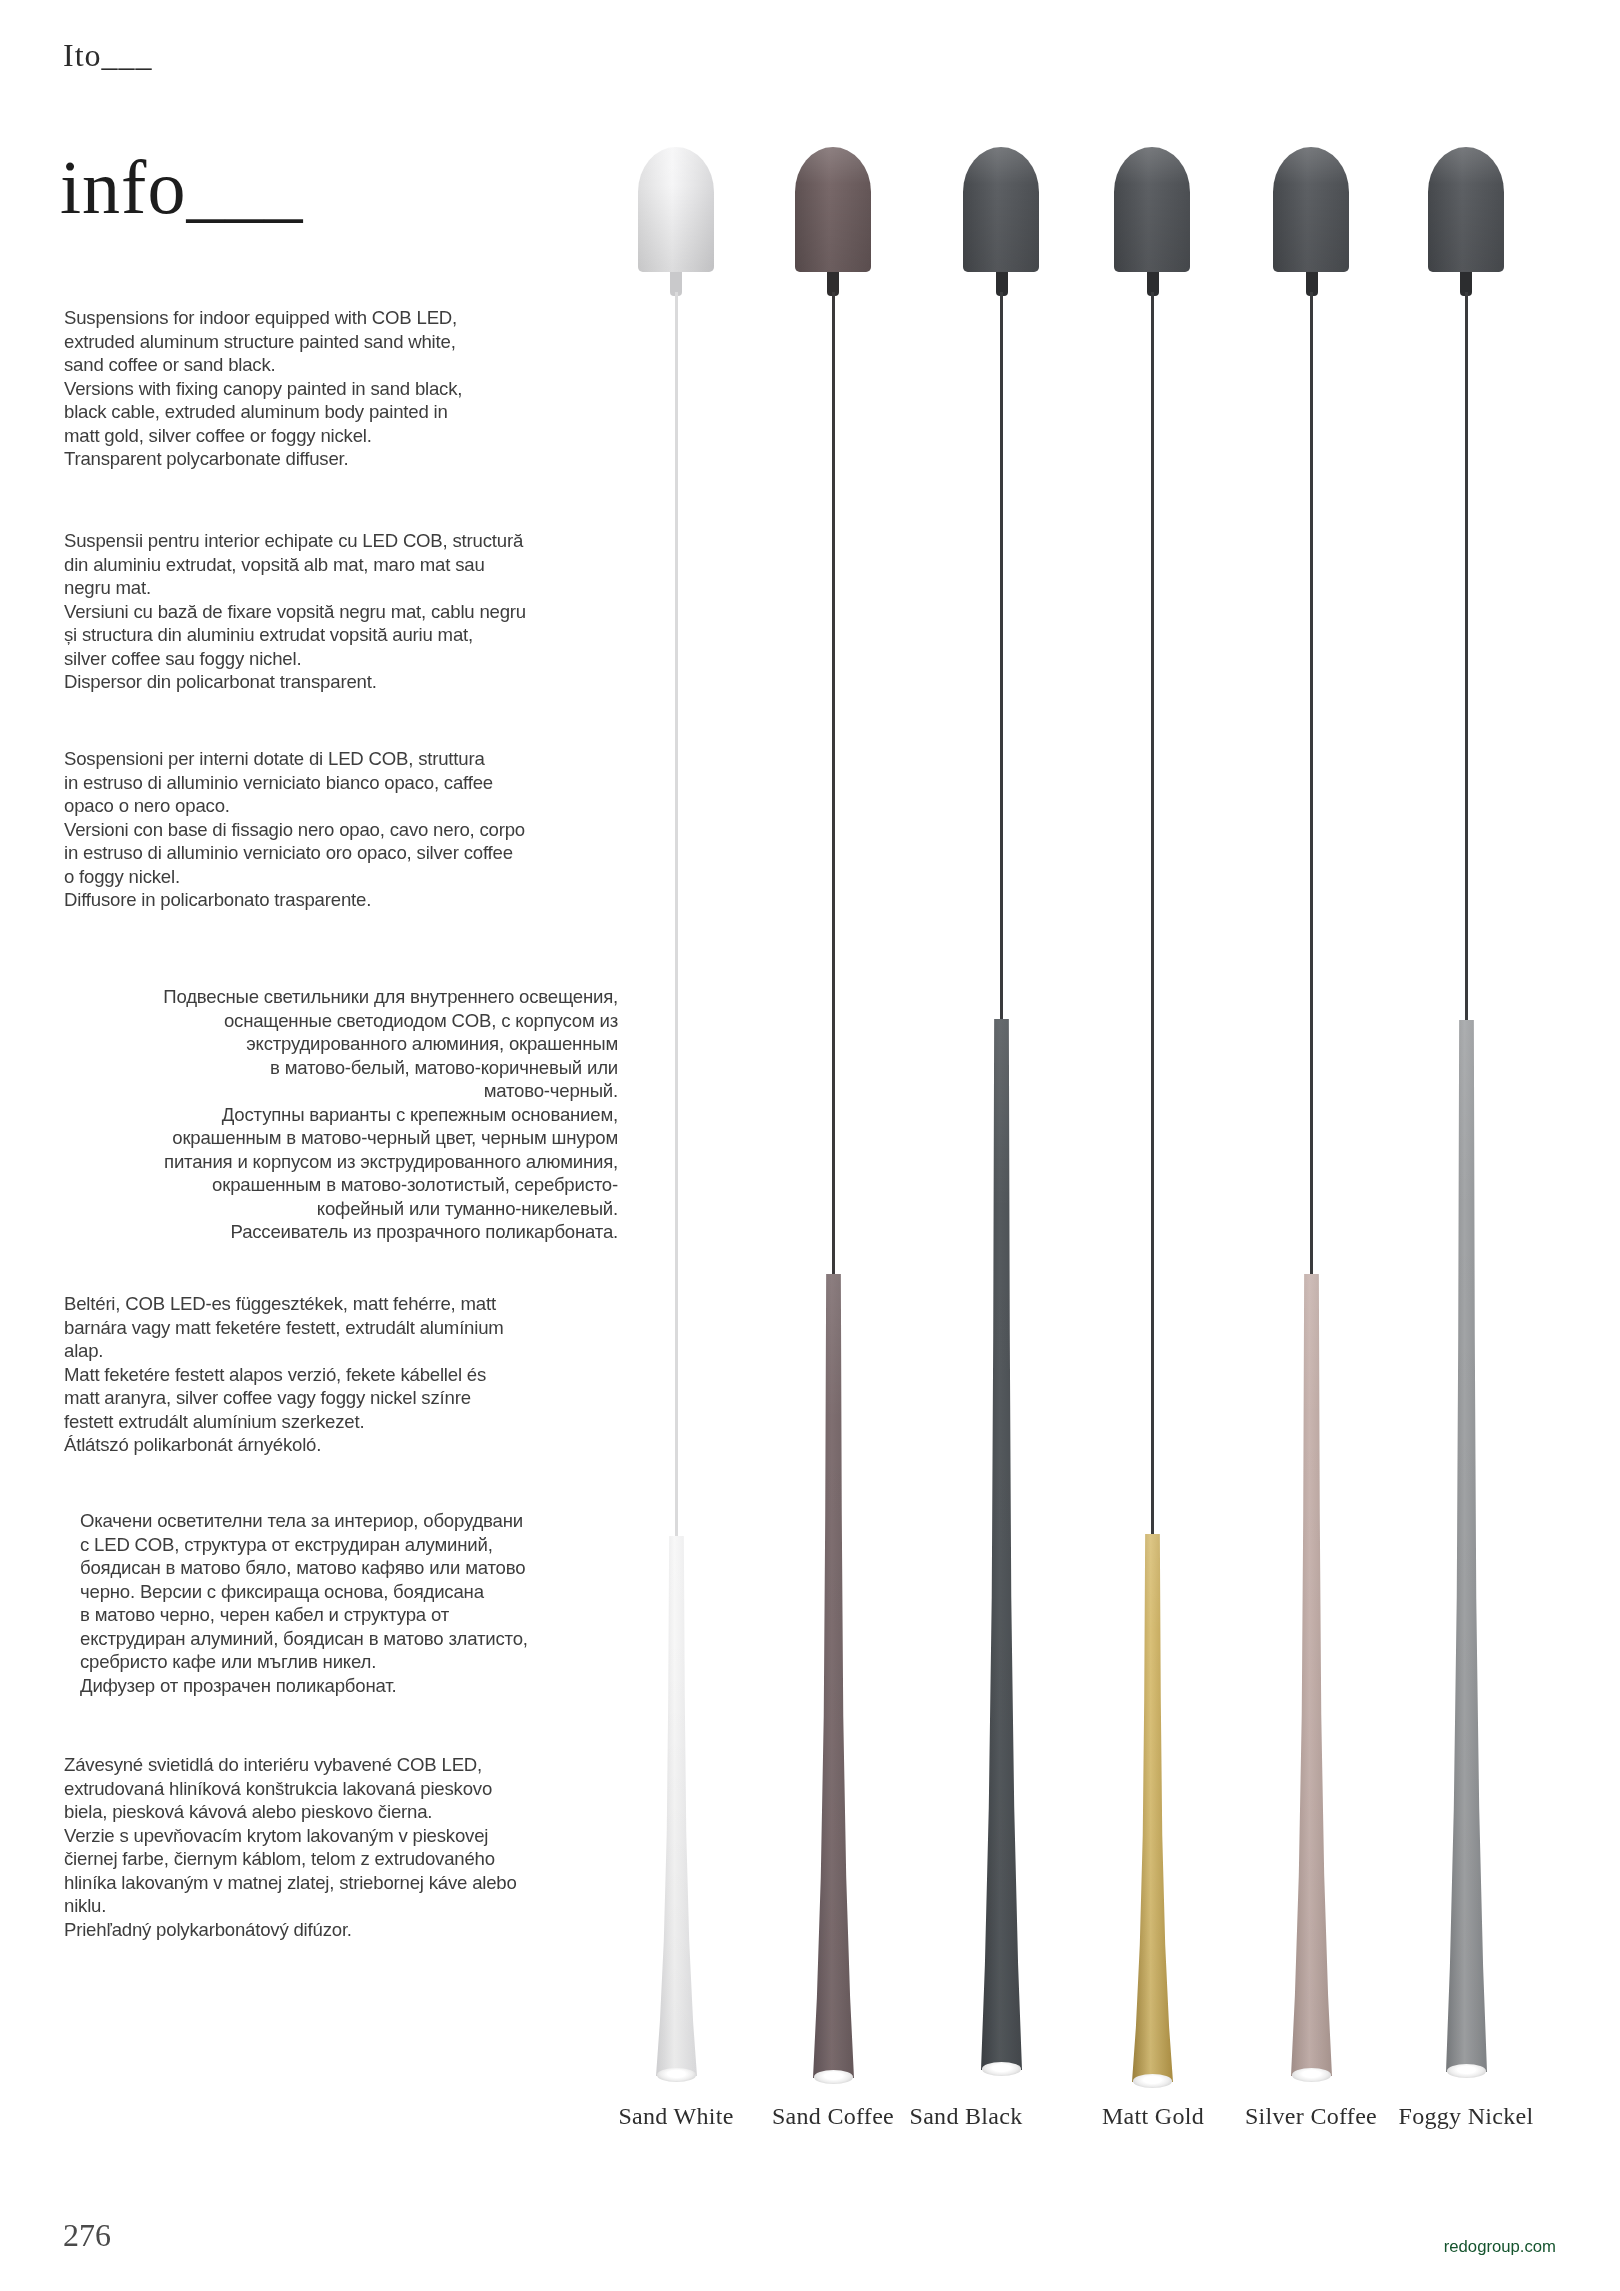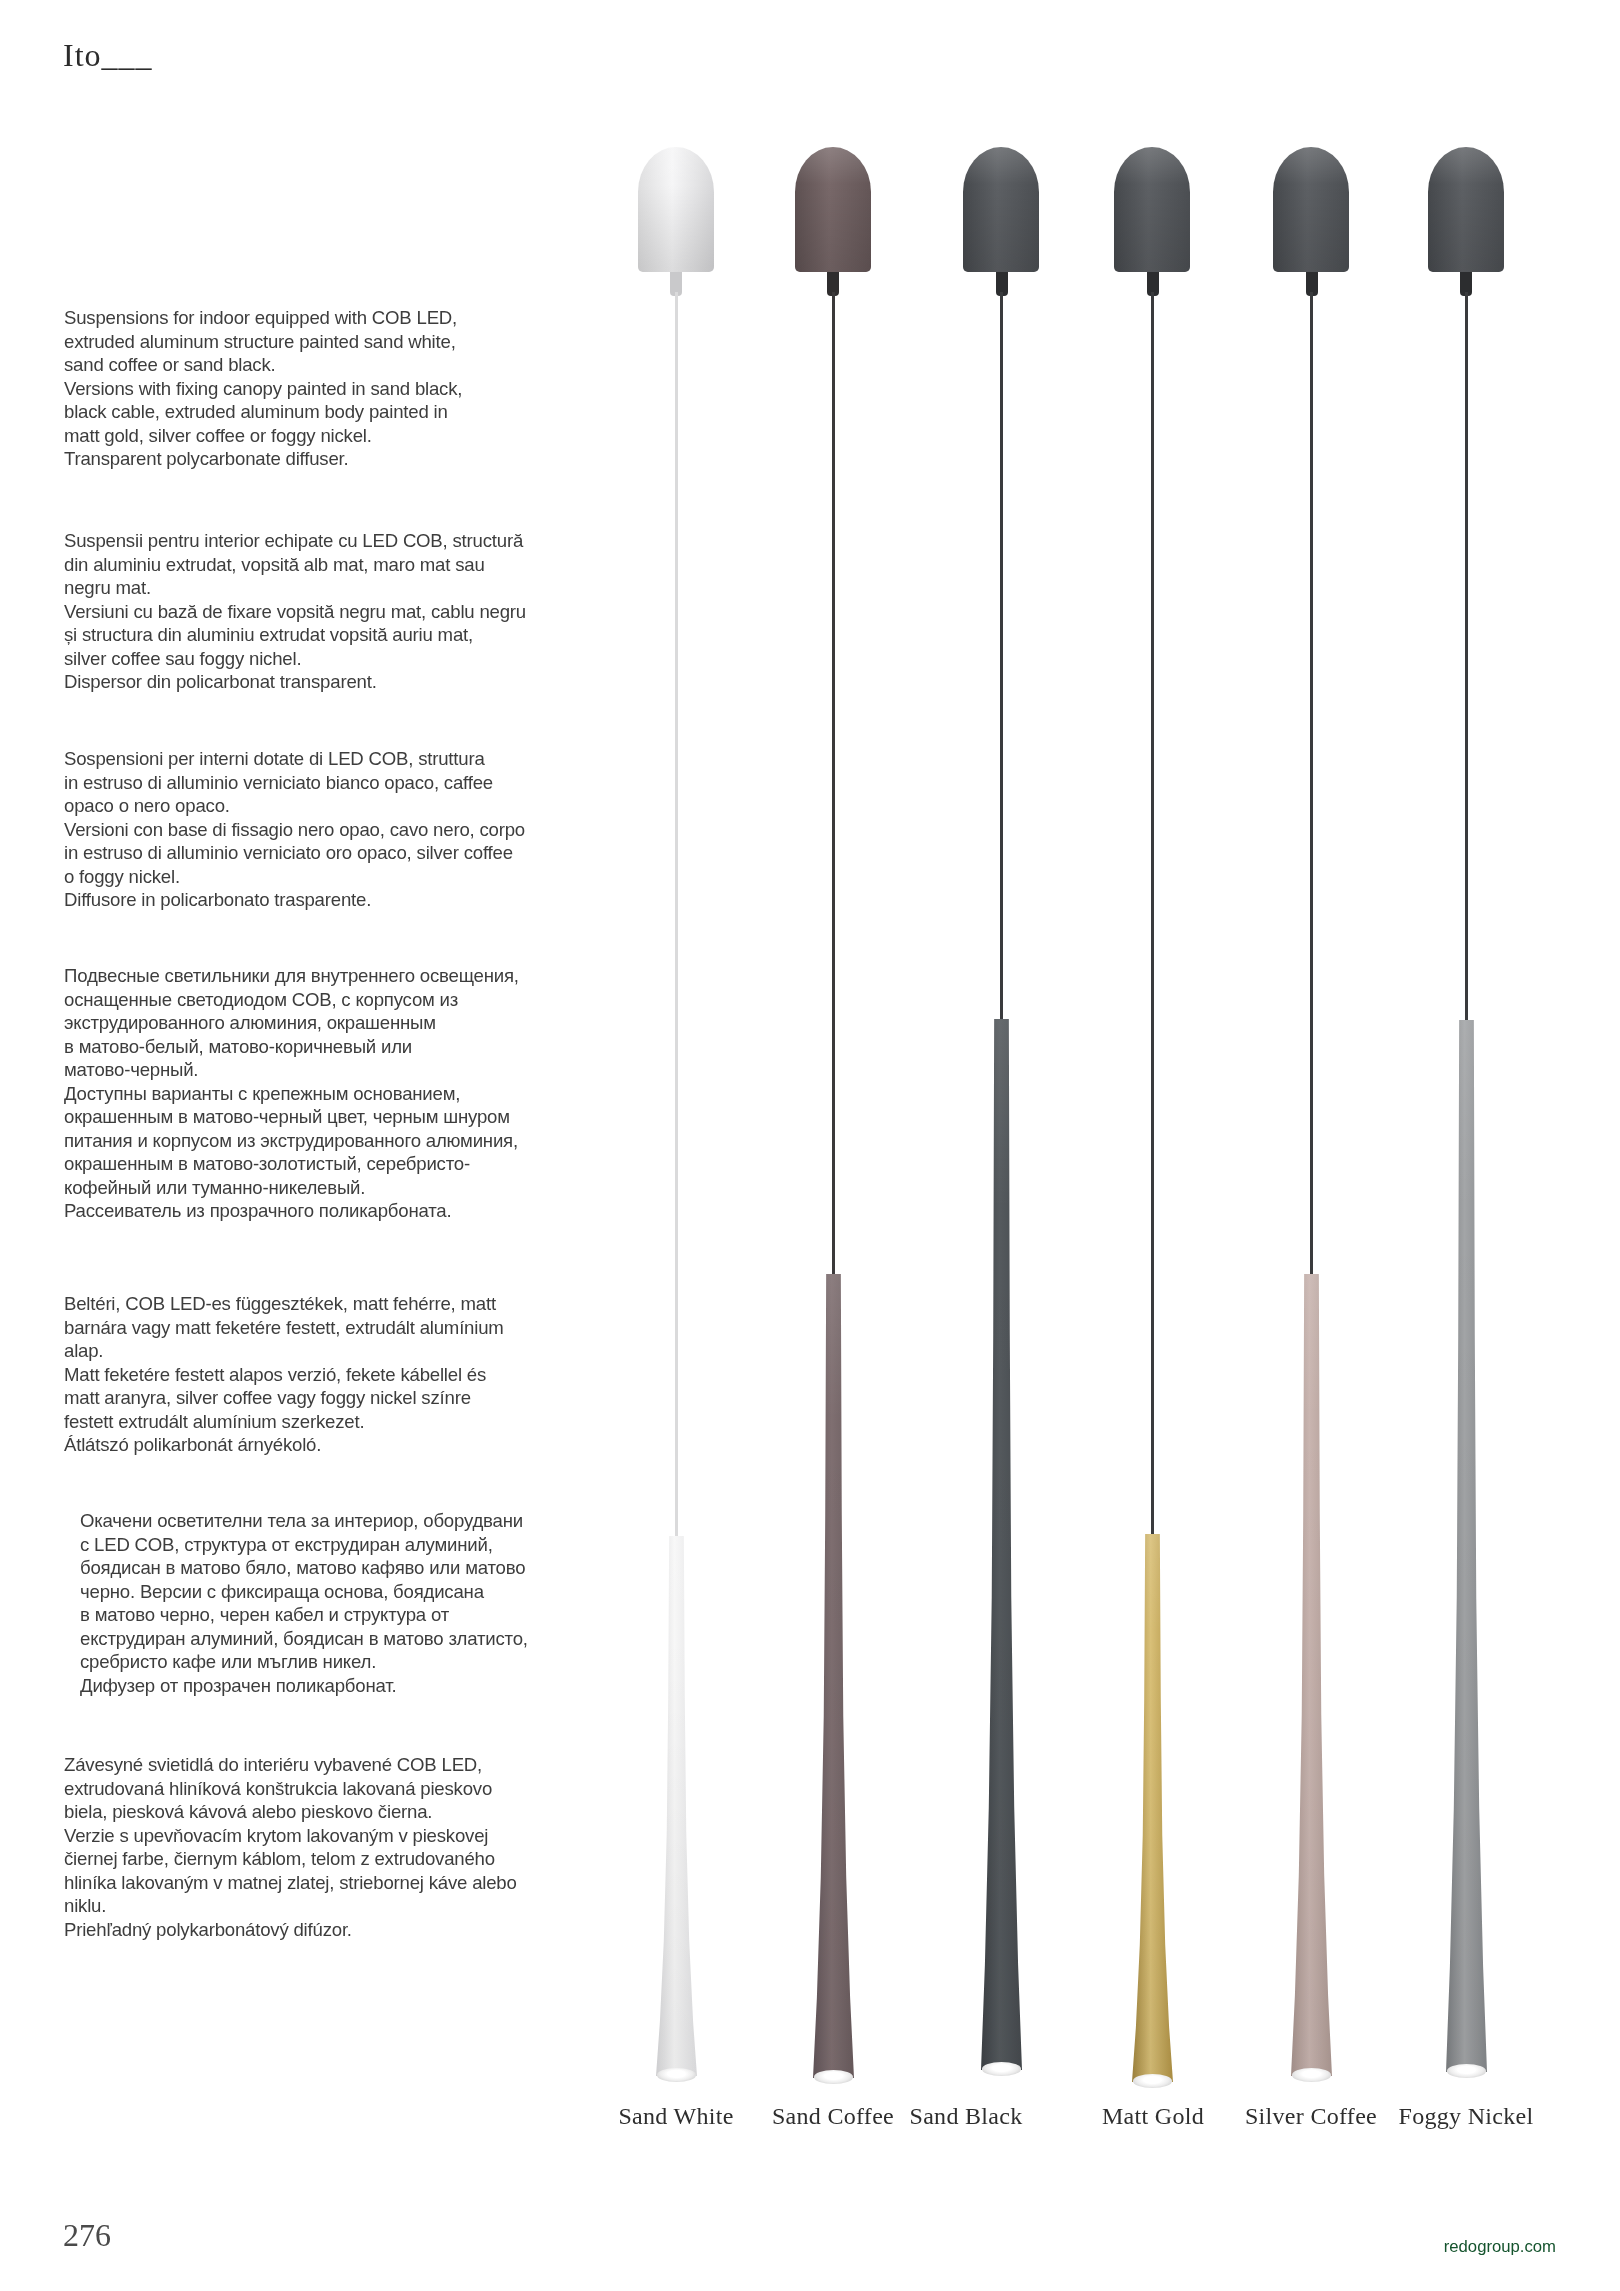--- a/index.html
+++ b/index.html
@@ -42,20 +42,21 @@
     position:absolute;right:64px;top:2237px;
     font-size:16.7px;color:#14532d;
   }
 </style>
 </head>
 <body>
 
 <div class="page">
 
   <div class="brand">Ito___</div>
+  <div class="heading">info___</div>
 
   <div class="para" style="top:306px;">Suspensions for indoor equipped with COB LED,
 extruded aluminum structure painted sand white,
 sand coffee or sand black.
 Versions with fixing canopy painted in sand black,
 black cable, extruded aluminum body painted in
 matt gold, silver coffee or foggy nickel.
 Transparent polycarbonate diffuser.</div>
   <div class="para" style="top:529px;">Suspensii pentru interior echipate cu LED COB, structură
 din aluminiu extrudat, vopsită alb mat, maro mat sau
@@ -64,21 +65,21 @@
 și structura din aluminiu extrudat vopsită auriu mat,
 silver coffee sau foggy nichel.
 Dispersor din policarbonat transparent.</div>
   <div class="para" style="top:747px;">Sospensioni per interni dotate di LED COB, struttura
 in estruso di alluminio verniciato bianco opaco, caffee
 opaco o nero opaco.
 Versioni con base di fissagio nero opao, cavo nero, corpo
 in estruso di alluminio verniciato oro opaco, silver coffee
 o foggy nickel.
 Diffusore in policarbonato trasparente.</div>
-  <div class="para" style="top:964px;">Подвесные светильники для внутреннего освещения,
+  <div class="para" style="top:985px;text-align:right;">Подвесные светильники для внутреннего освещения,
 оснащенные светодиодом COB, с корпусом из
 экструдированного алюминия, окрашенным
 в матово-белый, матово-коричневый или
 матово-черный.
 Доступны варианты с крепежным основанием,
 окрашенным в матово-черный цвет, черным шнуром
 питания и корпусом из экструдированного алюминия,
 окрашенным в матово-золотистый, серебристо-
 кофейный или туманно-никелевый.
 Рассеиватель из прозрачного поликарбоната.</div>

